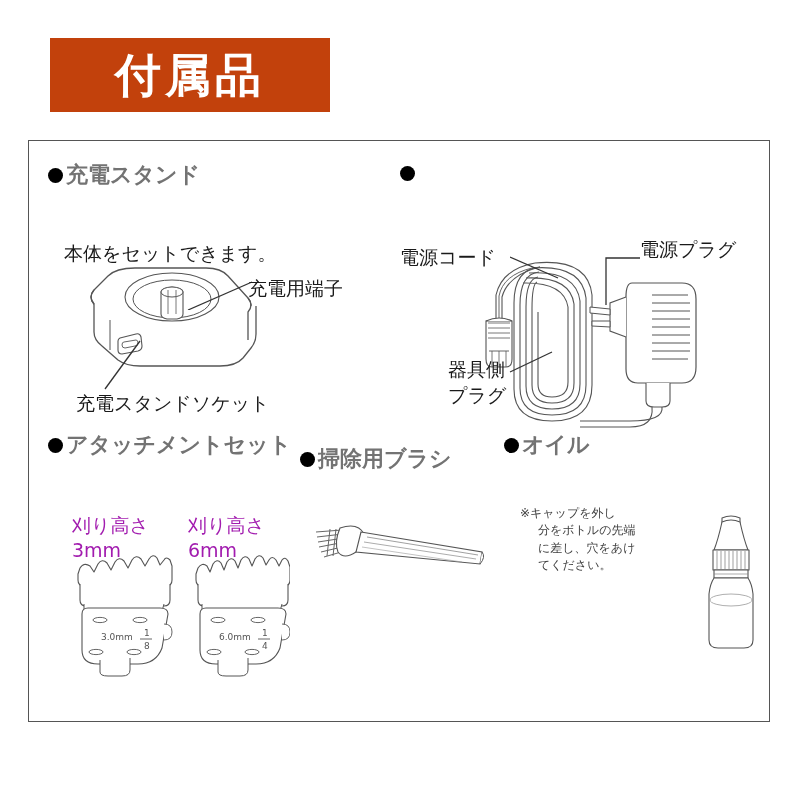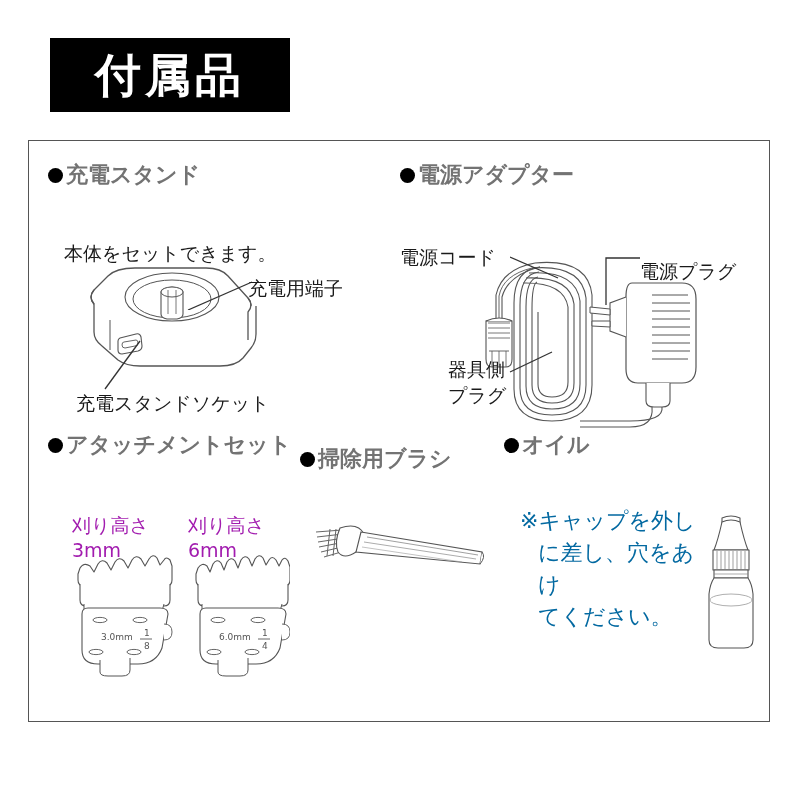--- a/index.html
+++ b/index.html
@@ -14,23 +14,23 @@
     font-family: "DejaVu Sans", "Liberation Sans", sans-serif;
     color: #1a1a1a;
     overflow: hidden;
   }
 
   
   #title-banner {
     position: absolute;
     left: 50px;
     top: 38px;
-    width: 240px;
+    width: 280px;
     height: 74px;
-    background: #000000;
+    background: #c2410c;
     display: flex;
     align-items: center;
     justify-content: center;
   }
   #title-banner .title-text {
     color: #ffffff;
     font-size: 46px;
     font-weight: bold;
     letter-spacing: 4px;
     line-height: 1;
@@ -78,42 +78,42 @@
     position: absolute;
     font-size: 19px;
     white-space: nowrap;
     color: #1a1a1a;
     line-height: 1.25;
   }
   #lbl-set-body     { left: 64px;  top: 242px; }
   #lbl-charge-term  { left: 248px; top: 277px; }
   #lbl-stand-socket { left: 76px;  top: 394px; font-family: Liberation Mono, monospace; }
   #lbl-power-cord   { left: 400px; top: 246px; }
-  #lbl-power-plug   { left: 640px; top: 260px; }
+  #lbl-power-plug   { left: 640px; top: 238px; }
   #lbl-device-plug  { left: 440px; top: 357px; line-height: 1.35; margin-left: 8px; }
 
   .attach-caption {
     position: absolute;
     font-size: 19px;
     line-height: 1.3;
     text-align: left;
     white-space: pre-line;
     color: #a21caf;
   }
   #cap-3mm { left: 72px;  top: 513px; }
   #cap-6mm { left: 188px; top: 513px; }
 
   #oil-note {
     position: absolute;
     left: 520px;
     top: 505px;
     width: 178px;
-    font-size: 22px;
+    font-size: 12px;
     line-height: 1.45;
-    color: #0369a1;
+    color: #404040;
     text-indent: 0;
   }
   #oil-note .cont { display: block; padding-left: 18px; text-indent: 0; }
 
   
   .art { position: absolute; }
   #art-stand   { left: 88px;  top: 262px; }
   #art-adapter { left: 440px; top: 255px; }
   #art-combs   { left: 60px;  top: 552px; }
   #art-brush   { left: 312px; top: 512px; }
@@ -128,21 +128,21 @@
   <span class="title-text">付属品</span>
 </div>
 
 <div id="panel"></div>
 
 <div class="section-heading" id="head-stand">
   <span class="bullet"></span><span>充電スタンド</span>
 </div>
 
 <div class="section-heading" id="head-adapter">
-  <span class="bullet"></span><span>電源アダプター</span>
+  <span class="bullet"></span>
 </div>
 
 <div class="section-heading" id="head-attach">
   <span class="bullet"></span><span>アタッチメントセット</span>
 </div>
 
 <div class="section-heading" id="head-brush">
   <span class="bullet"></span><span>掃除用ブラシ</span>
 </div>
 
@@ -344,15 +344,16 @@
 <div class="label" id="lbl-device-plug" style="white-space:pre-line;">器具側
 プラグ</div>
 
 <div class="attach-caption" id="cap-3mm">刈り高さ
 3mm</div>
 <div class="attach-caption" id="cap-6mm">刈り高さ
 6mm</div>
 
 <div id="oil-note">
   <span>※キャップを外し</span>
+  <span class="cont">分をボトルの先端</span>
   <span class="cont">に差し、穴をあけ</span>
   <span class="cont">てください。</span>
 </div>
 
 </body></html>

